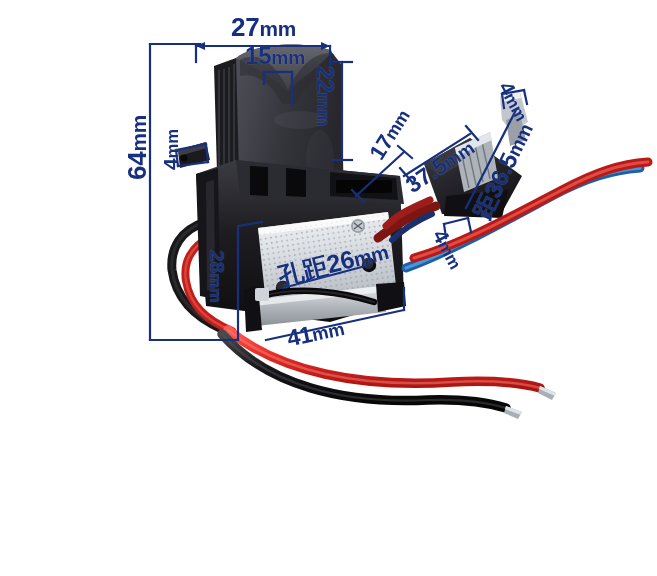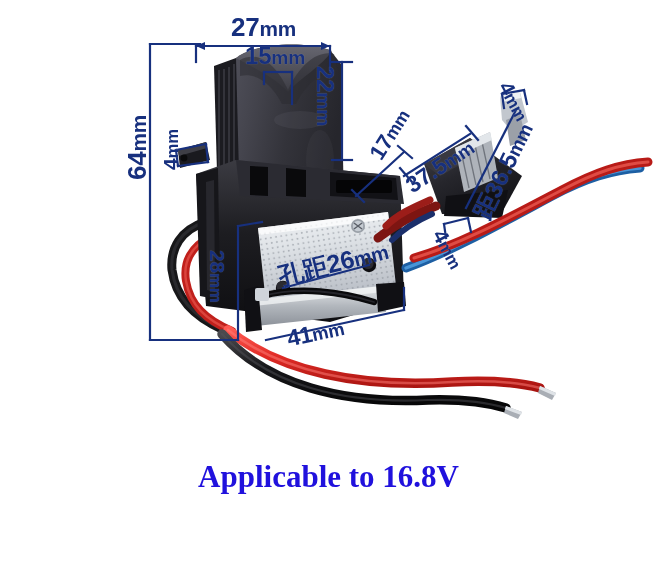--- a/index.html
+++ b/index.html
@@ -355,16 +355,15 @@
       <span>距36.5</span><span class="unit">mm</span>
     </div>
 
     <div class="dimlabel" style="left:448px; top:226px; font-size:21px; transform:rotate(62deg); transform-origin:left top;">
       <span>4</span><span class="unit">mm</span>
     </div>
 
   </div>
 
   <div id="caption">
-    <span class="cline">Applicable to 16.8V</span>
   </div>
 
 </div>
 
 </body></html>

